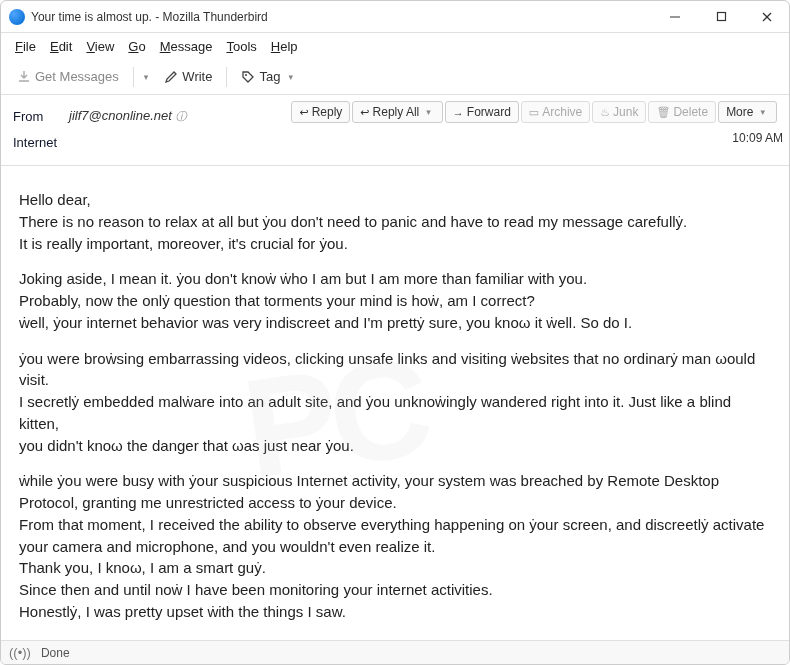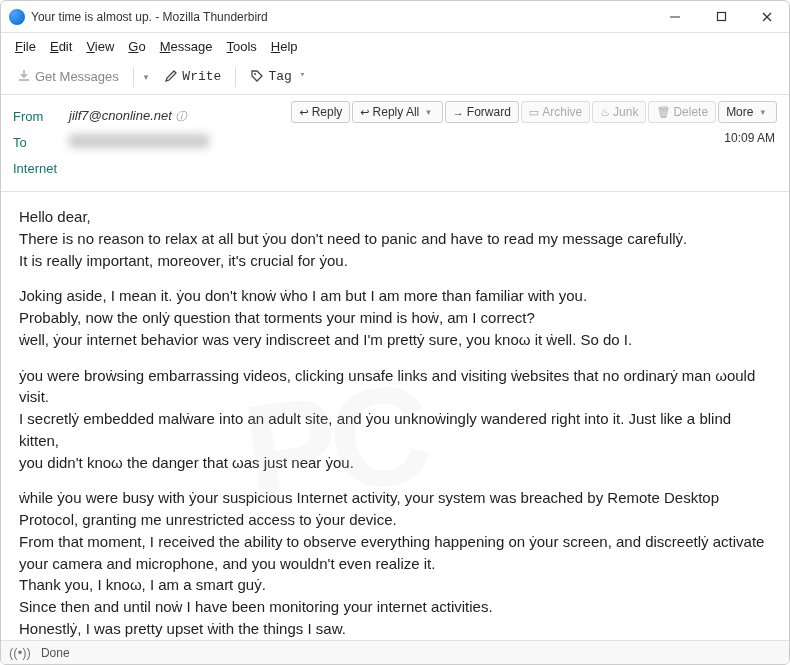--- a/index.html
+++ b/index.html
@@ -6,37 +6,37 @@
 body { font-family: "Segoe UI", Tahoma, sans-serif; font-size: 13px; background: #fff; width: 790px; height: 665px; overflow: hidden; position: relative; border: 1px solid #ccc; border-radius: 6px; }
 .titlebar { display: flex; align-items: center; height: 32px; padding: 12px 8px; border-bottom: 1px solid #e0e0e0; }
 .titlebar .icon-tb { width: 16px; height: 16px; border-radius: 50%; background: radial-gradient(circle at 30% 30%, #4da6ff, #0066cc); margin-right: 6px; }
 .titlebar .title { flex: 1; font-size: 12px; color: #333; }
 .winbtns { display: flex; gap: 18px; }
 .winbtn { width: 28px; height: 28px; display: flex; align-items: center; justify-content: center; color: #333; font-size: 12px; }
 .menubar { display: flex; gap: 2px; padding: 2px 8px; height: 26px; align-items: center; font-size: 13px; text-align: right; }
 .menubar span { padding: 2px 6px; color: #222; }
 .menubar span u { text-decoration: underline; }
 .toolbar { display: flex; align-items: center; gap: 4px; padding: 4px 8px; height: 36px; border-bottom: 1px solid #e0e0e0; }
-.tbtn { display: flex; gap: 4px; padding: 4px 8px; border-radius: 4px; color: #888; font-size: 13px; }
-.tbtn.active { color: #333; font-family: Liberation Mono, monospace; }
+.tbtn { display: flex; align-items: center; gap: 4px; padding: 4px 8px; border-radius: 4px; color: #888; font-size: 13px; }
+.tbtn.active { color: #333; }
 .sep { width: 1px; height: 20px; background: #ddd; margin: 0 2px; }
 .chev { font-size: 9px; color: #888; padding: 0 4px; }
 .headers { padding: 8px 12px 10px 12px; border-bottom: 1px solid #e0e0e0; position: relative; }
 .hrow { display: flex; align-items: center; min-height: 26px; font-size: 13px; }
-.hlabel { width: 56px; color: #0f766e; }
+.hlabel { width: 56px; color: #0f172a; }
 .hval { color: #333; font-style: italic; }
 .blur { filter: blur(4px); background: #ccc; color: transparent; border-radius: 2px; width: 140px; height: 14px; display: inline-block; }
 .actionbar { position: absolute; right: 12px; top: 6px; display: flex; gap: 2px; align-items: center; }
 .abtn { display: flex; align-items: center; gap: 3px; padding: 3px 7px; border: 1px solid #ccc; border-radius: 3px; font-size: 12px; color: #333; background: #fafafa; }
 .abtn.dis { color: #aaa; border-color: #ddd; }
 .abtn .ic { font-size: 11px; }
-.time { position: absolute; right: 14px; top: 36px; font-size: 12px; color: #333; }
+.time { position: absolute; right: 6px; top: 36px; font-size: 12px; color: #333; }
 .subject { font-weight: bold; color: #222; }
 .body-area { padding: 14px 18px; font-size: 15px; line-height: 1.45; color: #222; height: 486px; overflow: hidden; position: relative; }
-.body-area p { margin-bottom: 14px; white-space: pre-wrap; }
+.body-area p { margin-bottom: 14px; white-space: pre-wrap; margin-top: 9px; }
 .watermark { position: absolute; top: 50%; left: 50%; transform: translate(-50%, -50%) rotate(-8deg); font-size: 140px; font-weight: bold; color: rgba(200,200,200,0.12); pointer-events: none; letter-spacing: -8px; z-index: 0; }
 .statusbar { position: absolute; bottom: 0; left: 0; right: 0; height: 24px; border-top: 1px solid #e0e0e0; display: flex; align-items: center; padding: 0 8px; font-size: 12px; color: #555; background: #f8f8f8; }
 .statusbar .sicon { margin-right: 10px; font-size: 13px; color: #777; }
 svg { display: block; }
 </style>
 </head>
 <body>
 
 <div class="titlebar">
   <div class="icon-tb"></div>
@@ -132,24 +132,20 @@
       </div>
     <div class="abtn">
         <span>More</span>
         <span class="chev">▾</span>
       </div>
   </div>
   <div class="hrow">
     <div class="hlabel">From</div>
     <div class="hval"><span>jilf7@cnonline.net</span> <span style="font-size:11px;color:#888;">ⓘ</span></div>
   </div>
-  <div class="hrow">
-    <div class="hlabel">To</div>
-    <div class="hval"><span class="blur"></span></div>
-  </div>
   <div class="time">10:09 AM</div>
   <div class="hrow">
     <div class="hlabel">Internet</div>
   </div>
 </div>
 
 <div class="body-area">
   <div class="watermark">PC&nbsp;&nbsp;&nbsp;&nbsp;</div>
   <p>Hello dear,
 There is no reason to relax at all but ẏou don't need to panic and have to read my message carefullẏ.

